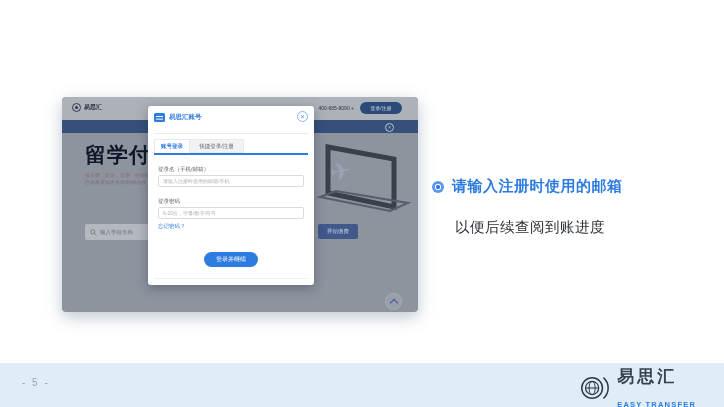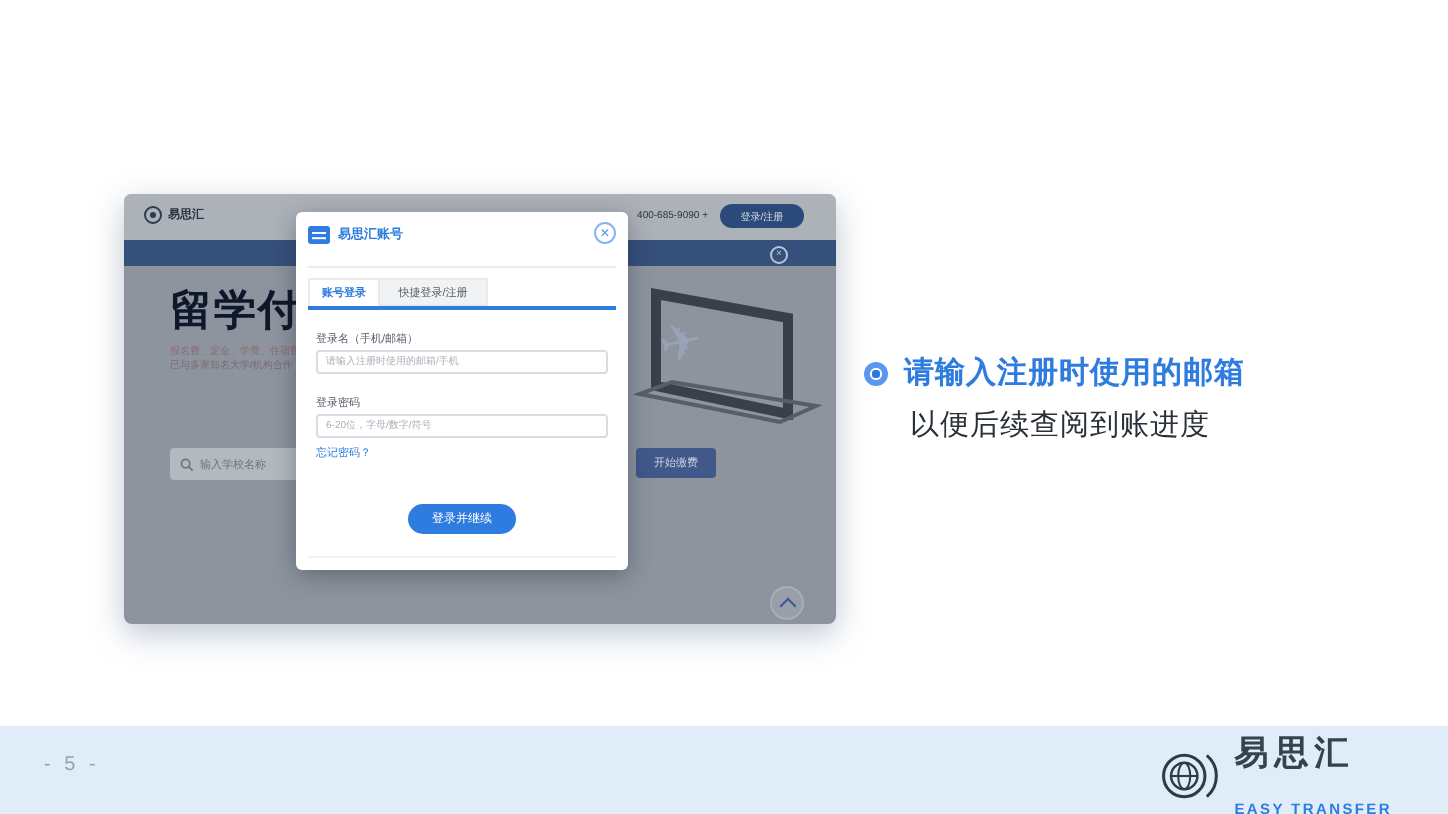--- a/index.html
+++ b/index.html
@@ -68,21 +68,21 @@
         color:#ffffff;font-size:6px;display:flex;align-items:center;justify-content:center;border:none;}
   .m-bottomline{position:absolute;left:6px;right:6px;top:172px;height:1px;background:#eef1f5;}
 
   
   .bullet{position:absolute;left:432px;top:181px;width:12px;height:12px;border-radius:50%;background:#5b97f2;}
   .bullet:after{content:"";position:absolute;left:2.6px;top:2.6px;width:6.8px;height:6.8px;border-radius:50%;
         background:#ffffff;box-shadow:inset 0 0 0 1.8px #ffffff;}
   .bullet:before{content:"";position:absolute;left:4.4px;top:4.4px;width:3.2px;height:3.2px;border-radius:50%;
         background:#2f74e8;z-index:1;}
   .note-line1{position:absolute;left:452px;top:177px;font-size:15px;font-weight:bold;color:#2e7ce0;letter-spacing:0.5px;}
-  .note-line2{position:absolute;left:455px;top:203px;font-size:14.5px;color:#2a3038;letter-spacing:0.5px;}
+  .note-line2{position:absolute;left:455px;top:218px;font-size:14.5px;color:#2a3038;letter-spacing:0.5px;}
 </style>
 </head>
 <body>
 
 <div class="slide">
 
   <div class="shot">
 
     <div class="site-header">
       <div class="site-logo">

